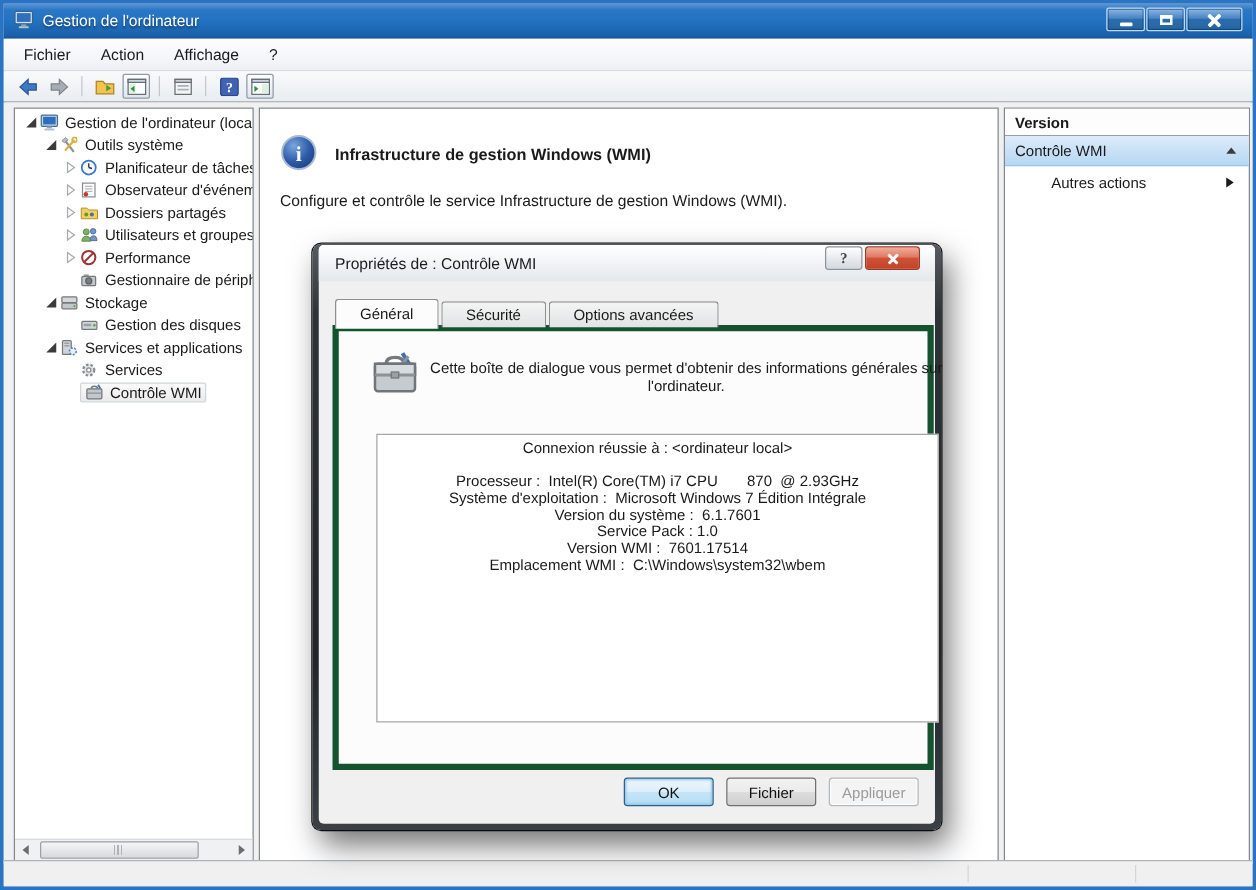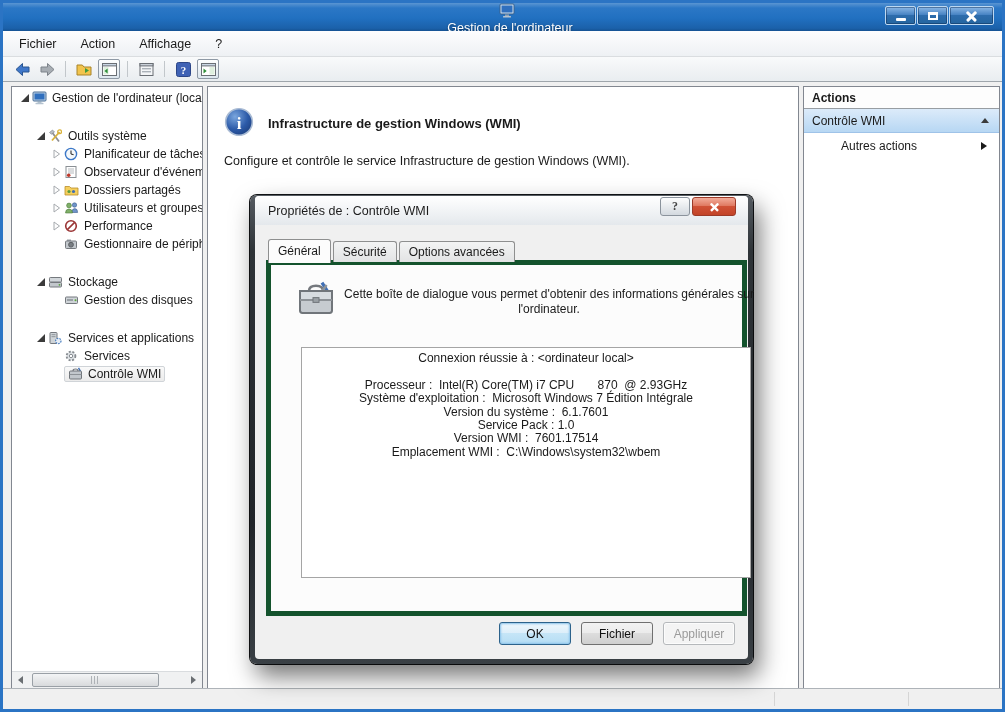--- a/index.html
+++ b/index.html
@@ -5,21 +5,21 @@
   * { margin:0; padding:0; box-sizing:border-box; }
   html,body { width:1005px; height:712px; overflow:hidden; }
   body { font-family:"Liberation Sans", sans-serif; font-size:12px; color:#1a1a1a; background:#0b2e55; }
 
   .window { position:absolute; left:0; top:0; width:1005px; height:712px;
             border:3px solid #2b74c4; background:#f0f0f0; box-shadow:inset 0 0 0 1px #6aa4d8; }
 
   
   .titlebar { position:absolute; left:0; top:0; right:0; height:28px;
     background:linear-gradient(180deg,#5a95d2 0%, #2b77c6 18%, #2170c0 55%, #1b61aa 90%, #155292 100%);
-    display:flex; align-items:center; padding-left:8px;flex-direction:column; }
+    display:flex; align-items:center; padding-left:8px; }
   .titlebar .apptitle { color:#fff; font-size:12.5px; margin-left:7px; text-shadow:0 1px 2px rgba(0,0,0,.45); }
   .capbtns { position:absolute; right:8px; top:3px; display:flex; gap:1px; }
   .capbtn { width:31px; height:19px; border:1px solid #bcd8f2; border-radius:2px;
     background:linear-gradient(180deg,#8cb8e6 0%, #4884c4 45%, #2d6cac 50%, #24659f 100%);
     display:flex; align-items:center; justify-content:center; box-shadow:inset 0 0 0 1px rgba(10,40,80,.45); }
   .capbtn.close { width:45px; }
   .glyph-min { width:10px; height:3px; background:#fff; margin-top:7px; border-radius:1px; }
   .glyph-max { width:10px; height:8px; border:2px solid #fff; border-top-width:3px; }
   .glyph-x { position:relative; width:11px; height:11px; }
   .glyph-x::before,.glyph-x::after { content:""; position:absolute; left:-1px; top:4.5px; width:13px; height:2.6px; background:#fff; border-radius:1px; }
@@ -45,21 +45,21 @@
   .actions-panel { left:800px; width:197px; }
 
   
   .tree { position:absolute; left:0; top:2px; right:0; bottom:19px; overflow:hidden; }
   .trow { height:18px; display:flex; align-items:center; white-space:nowrap; }
   .tw { display:inline-flex; width:14px; justify-content:center; flex:none; }
   .exp { width:0; height:0; border-bottom:8px solid #3b3b3b; border-left:8px solid transparent; }
   .ticon { display:inline-flex; width:17px; flex:none; margin-right:3px; }
   .tlabel { font-size:12px; }
   .sel { background:linear-gradient(180deg,#fafafa,#ebebeb); border:1px solid #d0d4d8; border-radius:2px; padding:0 3px; }
-  .d0 { padding-left:6px; } .d1 { padding-left:22px;margin-top:20px; } .d2 { padding-left:38px; }
+  .d0 { padding-left:6px; } .d1 { padding-left:22px; } .d2 { padding-left:38px; }
 
   
   .hscroll { position:absolute; left:0; right:0; bottom:0; height:17px; background:#f0f1f2; border-top:1px solid #d9dcdf; }
   .harrow { position:absolute; top:0; width:17px; height:16px; display:flex; align-items:center; justify-content:center; }
   .harrow.left { left:0; } .harrow.right { right:0; }
   .tri-l { width:0;height:0;border-top:4px solid transparent;border-bottom:4px solid transparent;border-right:5px solid #6a6e72; }
   .tri-r { width:0;height:0;border-top:4px solid transparent;border-bottom:4px solid transparent;border-left:5px solid #6a6e72; }
   .hthumb { position:absolute; left:20px; top:1px; width:127px; height:14px; border:1px solid #9aa0a6; border-radius:2px;
     background:linear-gradient(180deg,#f4f5f6,#d8dadc); display:flex; align-items:center; justify-content:center; }
   .grip { width:9px; height:8px; background:repeating-linear-gradient(90deg,#aeb2b6 0 1px,transparent 1px 3px); }
@@ -93,21 +93,21 @@
   .dlg-capbtns { position:absolute; right:12px; top:1px; display:flex; gap:2px; }
   .dlg-help { width:30px; height:19px; border:1px solid #8b939c; border-radius:3px;
     background:linear-gradient(180deg,#fdfdfd,#d3d9df); display:flex; align-items:center; justify-content:center;
     font-family:"Liberation Serif", serif; font-weight:bold; color:#444; }
   .dlg-close { width:44px; height:19px; border:1px solid #9c3a28; border-radius:3px;
     background:linear-gradient(180deg,#f3ac9a 0%, #e07a62 45%, #d05136 50%, #c24428 100%);
     display:flex; align-items:center; justify-content:center; }
   .glyph-x.small { transform:scale(.8); }
 
   .tabs { position:absolute; left:13px; top:43px; display:flex; align-items:flex-end; z-index:3; }
-  .tab { height:21px; padding:0 9px; line-height:20px; border:1px solid #8e8f8f; border-bottom:none;
+  .tab { height:21px; padding:0 19px; line-height:20px; border:1px solid #8e8f8f; border-bottom:none;
     border-radius:3px 3px 0 0; background:linear-gradient(180deg,#f3f4f4,#e2e3e4); margin-right:2px; font-size:12px; }
   .tab.active { height:24px; line-height:23px; background:#fcfcfc; position:relative; z-index:4; margin-bottom:-1px; }
   .tabpage { position:absolute; left:11px; top:64px; width:481px; height:356px; background:#fcfcfc; border:5px solid #14532d; z-index:2; }
 
   .intro { position:absolute; left:72px; top:22px; width:412px; line-height:15px; }
   .toolbox-wrap { position:absolute; left:26px; top:16px; }
   .infopanel { position:absolute; left:30px; top:82px; width:450px; height:231px; background:#fff; border:1px solid #a5a5a5; padding:4px 6px; }
   .infoline { white-space:pre; line-height:13.4px; min-height:13.4px; font-size:12px; }
 
   .btnrow { position:absolute; right:13px; top:426px; display:flex; gap:10px; }
@@ -429,21 +429,21 @@
               <circle cx="15" cy="15" r="13.3" fill="url(#ig)" stroke="#a9bbd4" stroke-width="1.6"></circle>
               <text x="15" y="21.5" font-family="Liberation Serif, serif" font-size="17" font-weight="bold" fill="#fff" text-anchor="middle">i</text>
             </svg>
         </span>
         <span class="wmi-title">Infrastructure de gestion Windows (WMI)</span>
       </div>
       <div class="wmi-desc">Configure et contrôle le service Infrastructure de gestion Windows (WMI).</div>
     </div>
 
     <div class="panel actions-panel">
-      <div class="act-head">Actions</div>
+      <div class="act-head">Version</div>
       <div class="act-group">
         <span class="lbl">Contrôle WMI</span>
         <span class="tri-up"></span>
       </div>
       <div class="act-row">
         <span class="lbl">Autres actions</span>
         <span class="tri-right"></span>
       </div>
     </div>
   </div>

